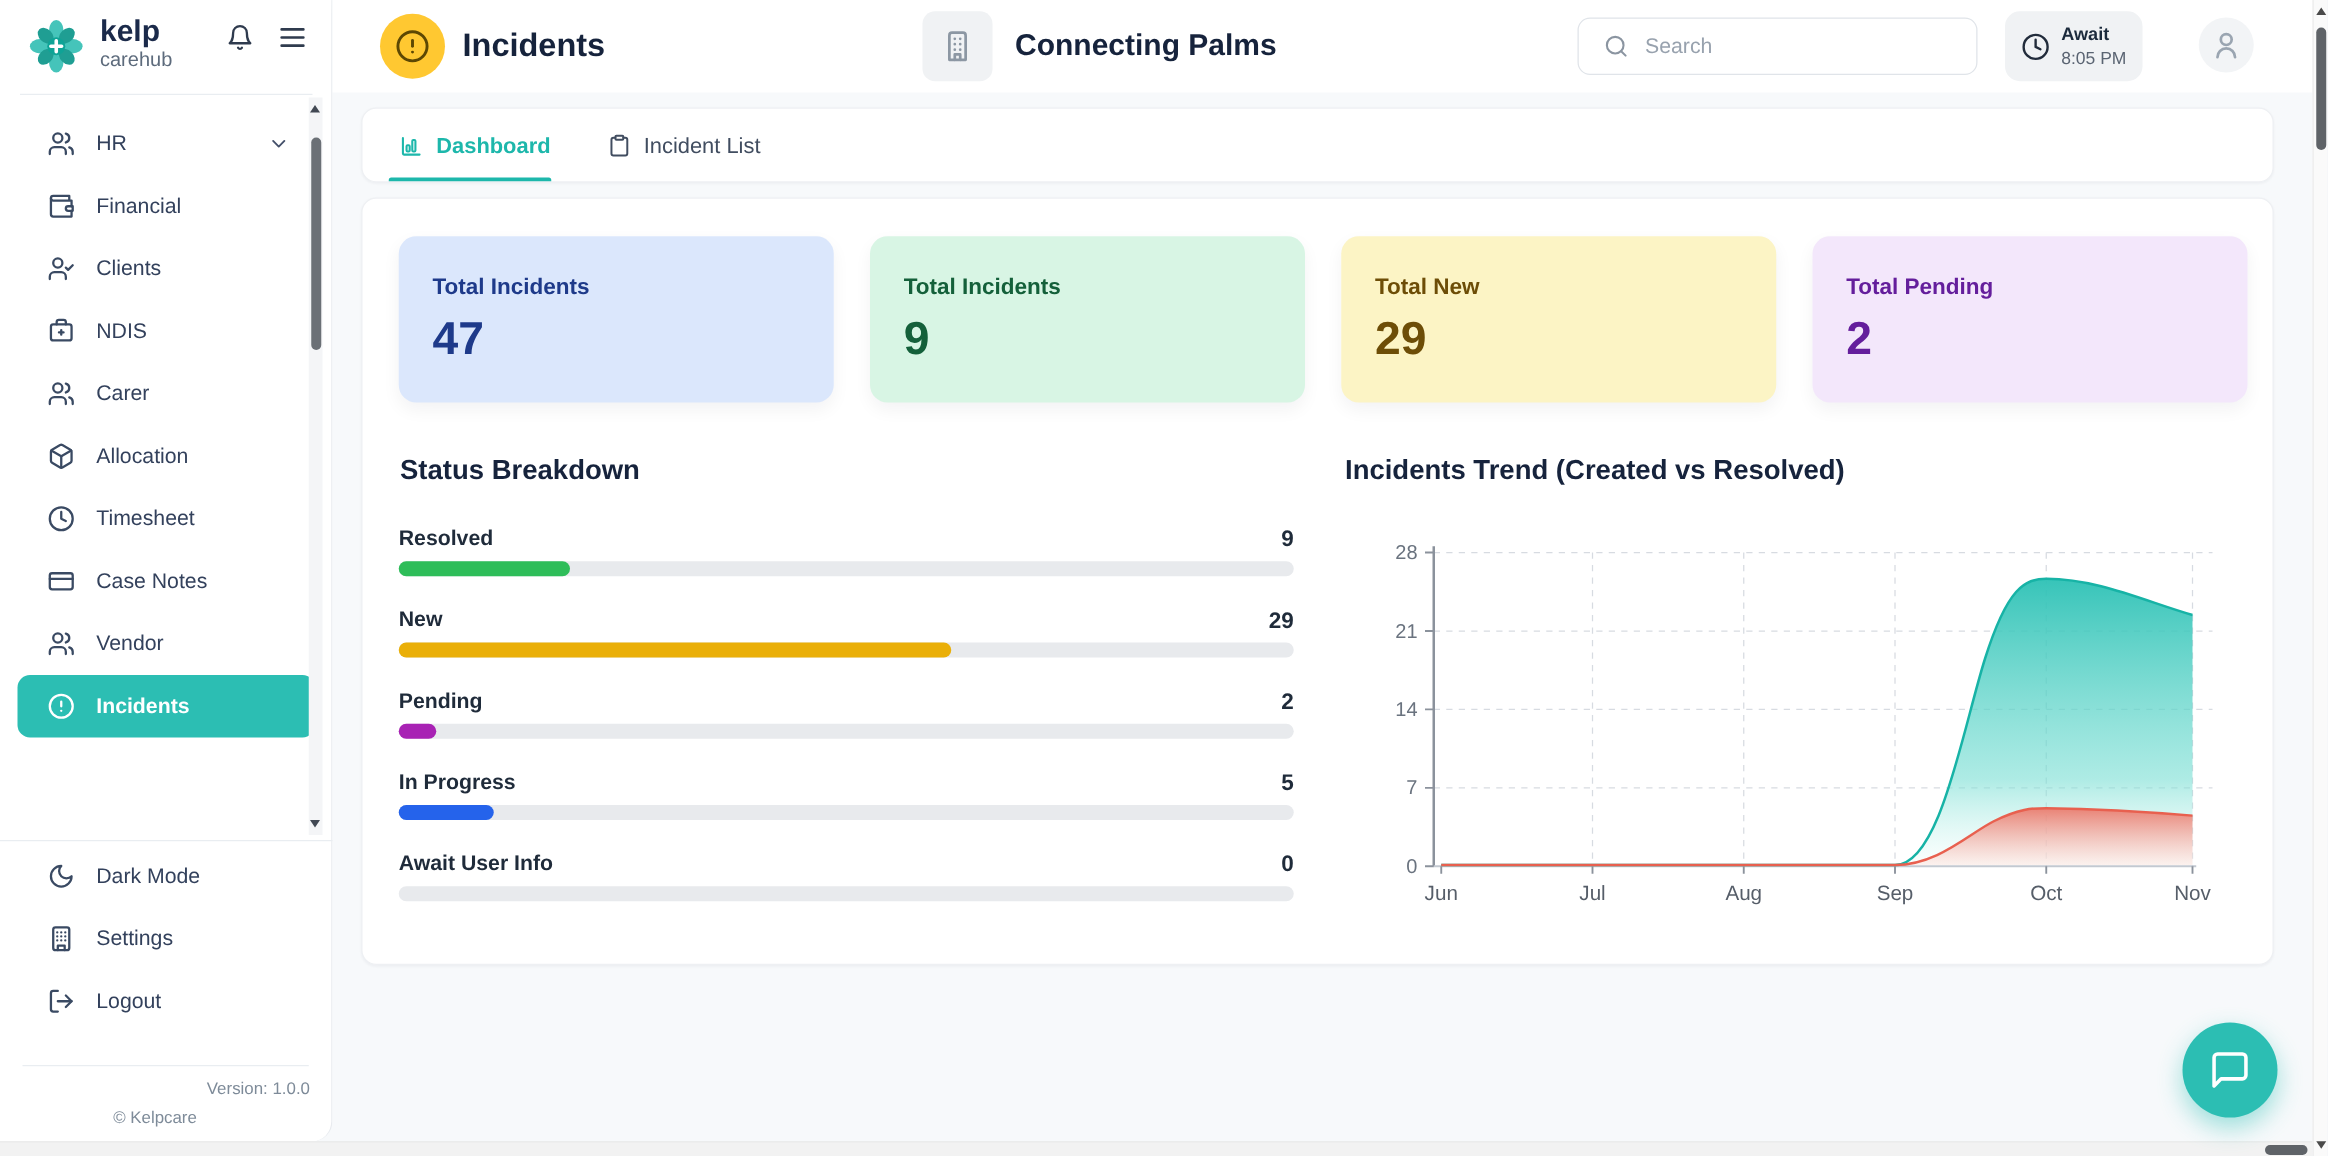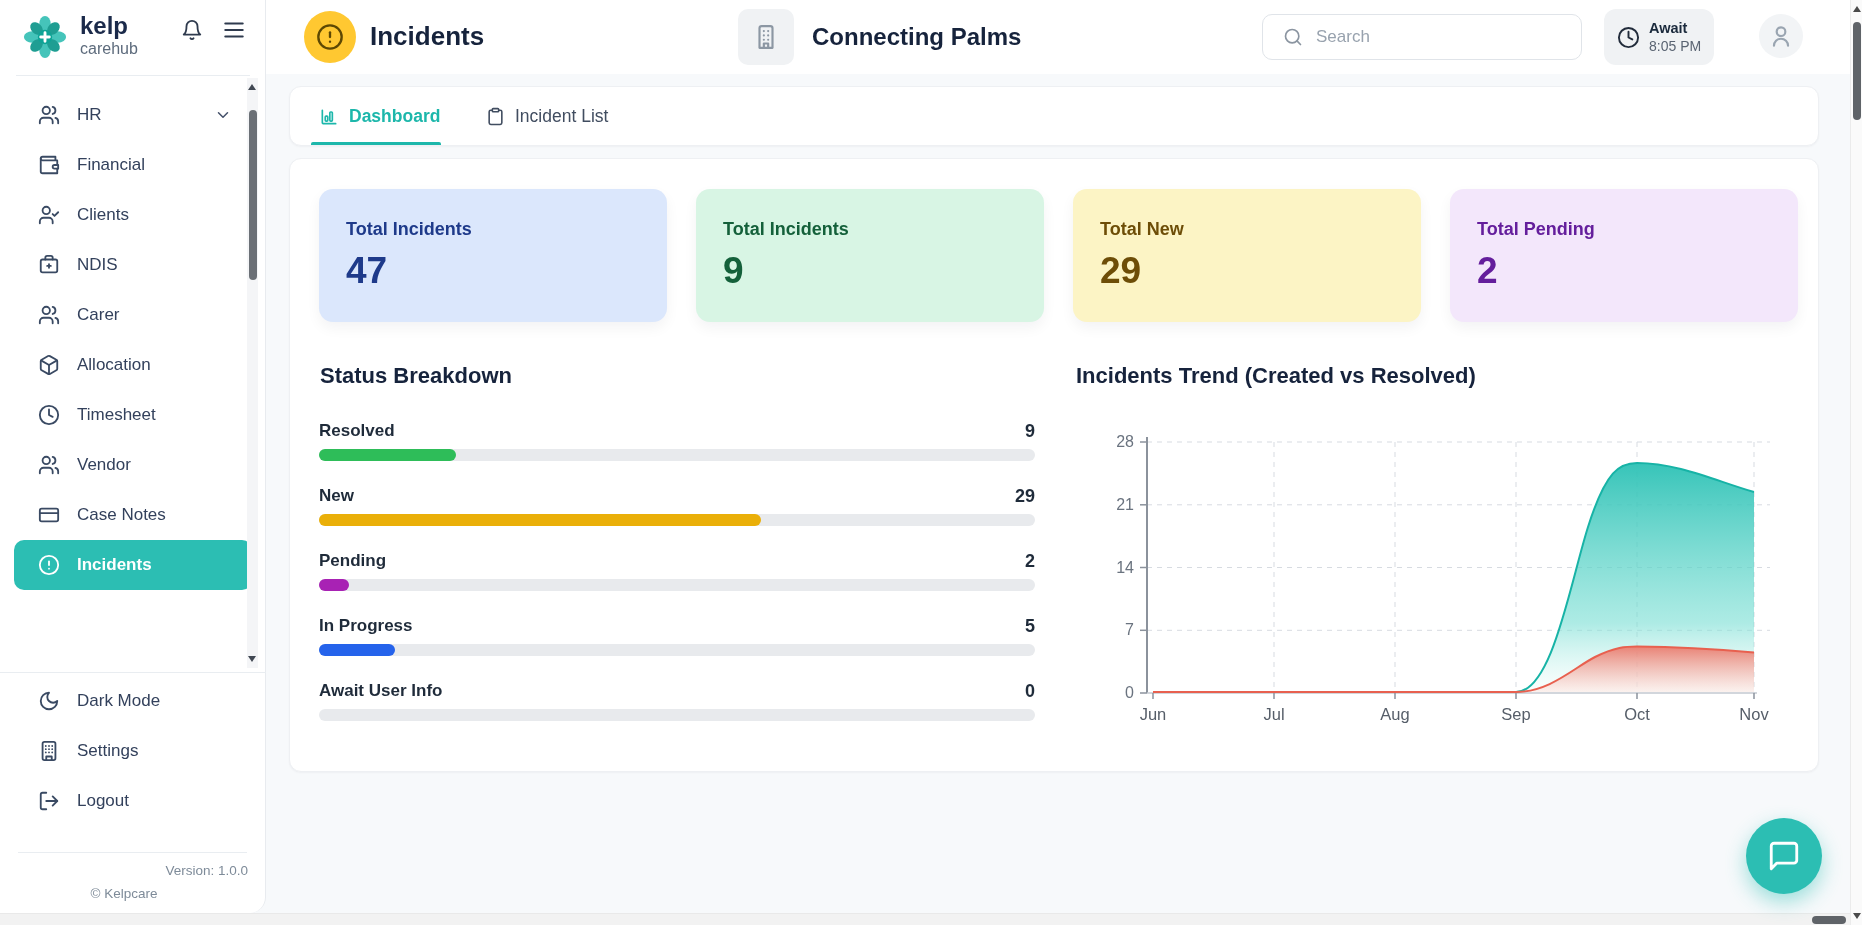--- a/index.html
+++ b/index.html
@@ -218,36 +218,36 @@
             <svg width="22" height="22" viewBox="0 0 24 24" fill="none" stroke="currentColor" stroke-width="2" stroke-linecap="round" stroke-linejoin="round">
               <circle cx="12" cy="12" r="10"></circle>
               <path d="M12 6v6l4 2"></path>
             </svg>
           </span>
         <span class="nav-label">Timesheet</span>
       </div>
       <div class="nav-item">
         <span>
             <svg width="22" height="22" viewBox="0 0 24 24" fill="none" stroke="currentColor" stroke-width="2" stroke-linecap="round" stroke-linejoin="round">
+              <rect x="2" y="5" width="20" height="14" rx="2"></rect>
+              <path d="M2 10h20"></path>
+            </svg>
+          </span>
+        <span class="nav-label">Case Notes</span>
+      </div>
+      <div class="nav-item">
+        <span>
+            <svg width="22" height="22" viewBox="0 0 24 24" fill="none" stroke="currentColor" stroke-width="2" stroke-linecap="round" stroke-linejoin="round">
               <path d="M16 21v-2a4 4 0 0 0-4-4H6a4 4 0 0 0-4 4v2"></path>
               <circle cx="9" cy="7" r="4"></circle>
               <path d="M22 21v-2a4 4 0 0 0-3-3.87"></path>
               <path d="M16 3.13a4 4 0 0 1 0 7.75"></path>
             </svg>
           </span>
         <span class="nav-label">Vendor</span>
-      </div>
-      <div class="nav-item">
-        <span>
-            <svg width="22" height="22" viewBox="0 0 24 24" fill="none" stroke="currentColor" stroke-width="2" stroke-linecap="round" stroke-linejoin="round">
-              <rect x="2" y="5" width="20" height="14" rx="2"></rect>
-              <path d="M2 10h20"></path>
-            </svg>
-          </span>
-        <span class="nav-label">Case Notes</span>
       </div>
       <div class="nav-item active">
         <span>
             <svg width="22" height="22" viewBox="0 0 24 24" fill="none" stroke="currentColor" stroke-width="2" stroke-linecap="round" stroke-linejoin="round">
               <circle cx="12" cy="12" r="10"></circle>
               <path d="M12 8v4"></path>
               <path d="M12 16h.01"></path>
             </svg>
           </span>
         <span class="nav-label">Incidents</span>

